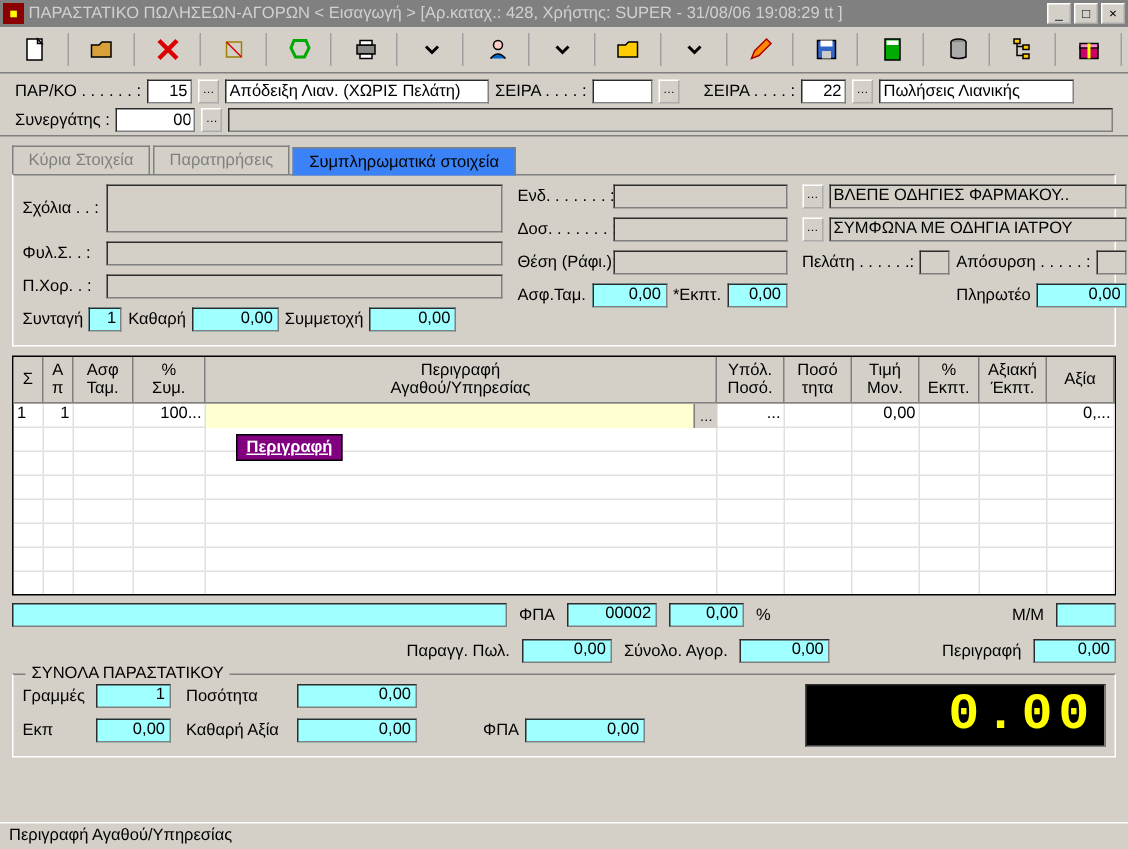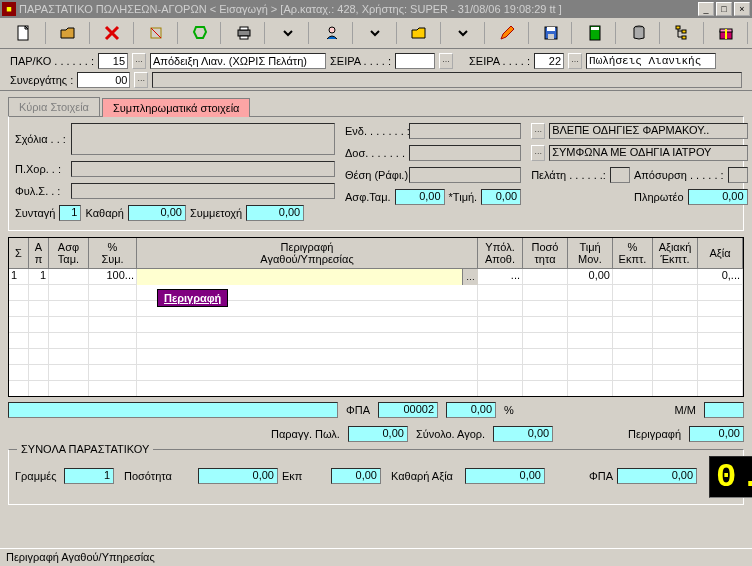--- a/index.html
+++ b/index.html
@@ -70,21 +70,21 @@
     border: 1px solid #808080;
     border-bottom: none;
     background: #d4d0c8;
     color: #808080;
     font-size: 11px;
     margin-right: 2px;
     cursor: pointer;
   }
   .tab.active {
     color: #000;
-    background: #fca5a5;
+    background: #3b82f6;
     position: relative;
     top: 1px;
   }
   .tabpanel {
     margin: 0 8px;
     border: 1px solid #fff;
     border-top: 1px solid #808080;
     padding: 6px;
   }
   .panel-row { display: flex; align-items: center; gap: 4px; margin-bottom: 3px; }
@@ -319,49 +319,50 @@
     <span class="lbl">ΠΑΡ/ΚΟ . . . . . . :</span>
     <input class="inp" style="width: 30px; text-align: right;" value="15">
     <div class="pick">…</div>
     <input class="inp" style="width: 176px;" value="Απόδειξη Λιαν. (ΧΩΡΙΣ Πελάτη)">
     <span class="lbl">ΣΕΙΡΑ . . . . :</span>
     <input class="inp" style="width: 40px;" value="">
     <div class="pick">…</div>
     <span class="lbl" style="margin-left:12px">ΣΕΙΡΑ . . . . :</span>
     <input class="inp" style="width: 30px; text-align: right;" value="22">
     <div class="pick">…</div>
-    <input class="inp" style="width: 130px; font-family: Liberation Mono, monospace;" value="Πωλήσεις Λιανικής">
+    <input class="inp" style="width: 130px;" value="Πωλήσεις Λιανικής">
   </div>
   <div class="row">
     <span class="lbl">Συνεργάτης :</span>
     <input class="inp" style="width: 53px; padding-left: 37px;" value="0001">
     <div class="pick">…</div>
     <div class="sunken" style="flex:1"></div>
   </div>
 </div>
 
 <div class="tabs">
   <div class="tab">Κύρια Στοιχεία</div>
+  <div class="tab">Παρατηρήσεις</div>
   <div class="tab active">Συμπληρωματικά στοιχεία</div>
 </div>
 
 <div class="tabpanel">
   <div style="display:flex;gap:10px">
 
     <div style="flex:0 0 320px;display:flex;flex-direction:column;gap:3px">
       <div class="panel-row">
         <span class="lbl" style="width:52px">Σχόλια . . :</span>
         <div class="sunken" style="flex:1;height:32px"></div>
       </div>
       <div class="panel-row">
+        <span class="lbl" style="width:52px">Φυλ.Σ. . :</span>
+        <div class="sunken" style="flex:1"></div>
+      </div>
+      <div class="panel-row">
         <span class="lbl" style="width:52px">Π.Χορ. . :</span>
-        <div class="sunken" style="flex:1"></div>
-      </div>
-      <div class="panel-row">
-        <span class="lbl" style="width:52px">Φυλ.Σ. . :</span>
         <div class="sunken" style="flex:1"></div>
       </div>
       <div class="panel-row">
         <span class="lbl">Συνταγή</span>
         <div class="num" style="width:22px">1</div>
         <span class="lbl">Καθαρή</span>
         <div class="num" style="width:58px">0,00</div>
         <span class="lbl">Συμμετοχή</span>
         <div class="num" style="width:58px">0,00</div>
       </div>
@@ -376,21 +377,21 @@
           <span class="lbl" style="width:60px">Δοσ. . . . . . . :</span>
           <div class="sunken" style="flex:1"></div>
         </div>
       <div class="panel-row">
           <span class="lbl" style="width:60px">Θέση (Ράφι.):</span>
           <div class="sunken" style="flex:1"></div>
         </div>
       <div class="panel-row">
           <span class="lbl">Ασφ.Ταμ.</span>
           <div class="num" style="width:50px">0,00</div>
-          <span class="lbl">*Τιμή.</span>
+          <span class="lbl">*Εκπτ.</span>
           <div class="num" style="width:40px">0,00</div>
         </div>
     </div>
 
     <div style="flex:1;display:flex;flex-direction:column;gap:3px">
       <div class="panel-row">
           <div class="pick">…</div>
           <div class="sunken" style="flex:1">ΒΛΕΠΕ ΟΔΗΓΙΕΣ ΦΑΡΜΑΚΟΥ..</div>
         </div>
       <div class="panel-row">
@@ -416,21 +417,21 @@
     <div class="gh" style="width:20px">Σ</div>
     <div class="gh" style="width:20px;white-space:pre-line">Α
 π</div>
     <div class="gh" style="width:40px;white-space:pre-line">Ασφ
 Ταμ.</div>
     <div class="gh" style="width:48px;white-space:pre-line">%
 Συμ.</div>
     <div class="gh" style="flex:1;white-space:pre-line">Περιγραφή
 Αγαθού/Υπηρεσίας</div>
     <div class="gh" style="width:45px;white-space:pre-line">Υπόλ.
-Αποθ.</div>
+Ποσό.</div>
     <div class="gh" style="width:45px;white-space:pre-line">Ποσό
 τητα</div>
     <div class="gh" style="width:45px;white-space:pre-line">Τιμή
 Μον.</div>
     <div class="gh" style="width:40px;white-space:pre-line">%
 Εκπτ.</div>
     <div class="gh" style="width:45px;white-space:pre-line">Αξιακή
 Έκπτ.</div>
     <div class="gh" style="width:45px">Αξία</div>
   </div>
@@ -563,21 +564,21 @@
   <span class="lbl">Σύνολο. Αγορ.</span>
   <div class="num" style="width:60px">0,00</div>
   <div style="flex:1"></div>
   <span class="lbl">Περιγραφή</span>
   <div class="num" style="width:55px">0,00</div>
 </div>
 
 <div class="fieldset">
   <div class="legend">ΣΥΝΟΛΑ ΠΑΡΑΣΤΑΤΙΚΟΥ</div>
   <div style="display:flex;align-items:center;gap:6px">
-    <div style="display:flex;flex-direction:row;gap:4px">
+    <div style="display:flex;flex-direction:column;gap:4px">
       <div class="panel-row">
         <span class="lbl" style="width:45px">Γραμμές</span>
         <div class="num" style="width:50px">1</div>
         <span class="lbl" style="width:70px;margin-left:6px">Ποσότητα</span>
         <div class="num" style="width:80px">0,00</div>
       </div>
       <div class="panel-row">
         <span class="lbl" style="width:45px">Εκπ</span>
         <div class="num" style="width:50px">0,00</div>
         <span class="lbl" style="width:70px;margin-left:6px">Καθαρή Αξία</span>

